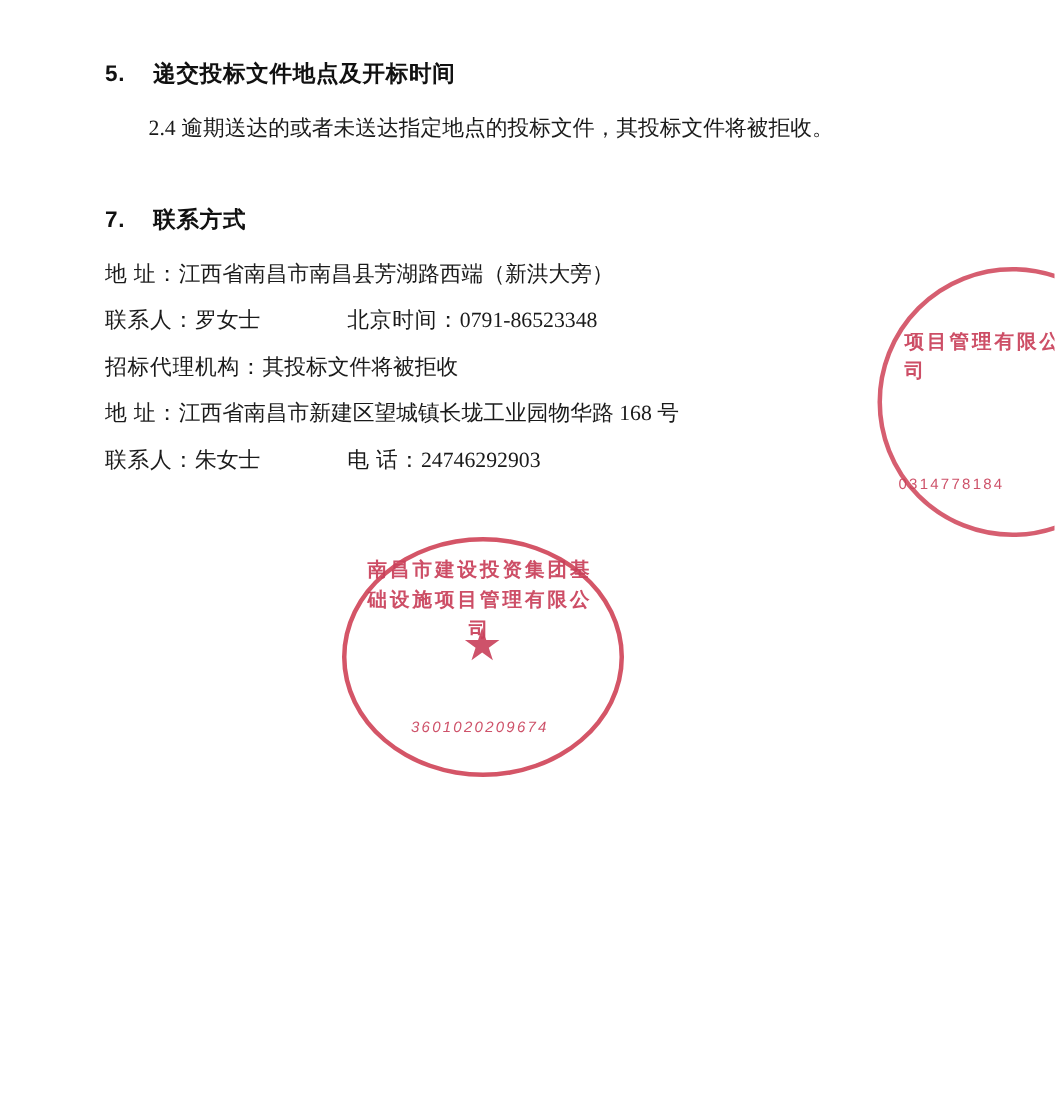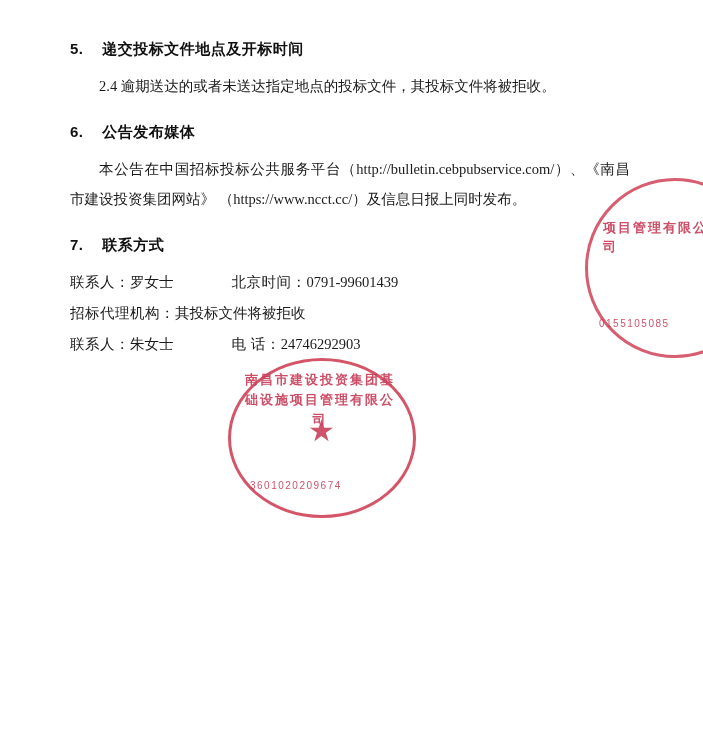--- a/index.html
+++ b/index.html
@@ -126,62 +126,60 @@
       <div class="h-sec">
         <span>5.</span>
         <span class="gap-m"></span><span>递交投标文件地点及开标时间</span>
       </div>
       <div class="spacer-8"></div>
       <p class="para indent">2.4 逾期送达的或者未送达指定地点的投标文件，其投标文件将被拒收。</p>
     </div>
 
     <div class="spacer-14"></div>
 
-    <div class="sec-block">
-      <div class="h-sec">
-        <span>6.</span>
-        <span class="gap-m"></span><span>公告发布媒体</span>
-      </div>
-      <div class="spacer-8"></div>
-      <p class="para indent">本公告在中国招标投标公共服务平台（http://bulletin.cebpubservice.com/）、《南昌市建设投资集团网站》 （https://www.ncct.cc/）及信息日报上同时发布。</p>
-    </div>
 
     <div class="spacer-14"></div>
 
     <div class="sec-block">
       <div class="h-sec">
         <span>7.</span>
         <span class="gap-m"></span><span>联系方式</span>
       </div>
       <div class="spacer-8"></div>
 
 
+      <div class="contact-line">
+        <span class="lbl-sp">地    址：</span><span>江西省南昌市南昌县芳湖路西端（新洪大旁）</span>
+      </div>
 
       <div class="contact-line">
-        <span class="lbl-sp">联系人：</span><span>罗女士</span><span class="gap-l"></span><span class="lbl-sp">北京时间：</span><span>0791-99601439</span>
+        <span class="lbl-sp">联系人：</span><span>罗女士</span><span class="gap-l"></span><span class="lbl-sp">北京时间：</span><span>0791-86523348</span>
       </div>
 
       <div class="contact-line">
         <span class="lbl-sp">招标代理机构：</span><span>其投标文件将被拒收</span>
       </div>
 
+      <div class="contact-line">
+        <span class="lbl-sp">地    址：</span><span>江西省南昌市新建区望城镇长垅工业园物华路 168 号</span>
+      </div>
 
       <div class="contact-line">
         <span class="lbl-sp">联系人：</span><span>朱女士</span><span class="gap-l"></span><span class="lbl-sp">电    话：</span><span>24746292903</span>
       </div>
     </div>
 
   </div>
 
   <div class="seal seal-right">
     <div class="ring"></div>
     <div class="seal-text" style="left:18px; top:40px; width:110px; white-space:normal; font-weight:bold; font-size:13px; line-height:19px; letter-spacing:2px;">项目管理有限公司</div>
-    <div class="seal-num" style="left:14px; top:140px;">0155105085</div>
+    <div class="seal-num" style="left:14px; top:140px;">0314778184</div>
   </div>
 
   <div class="seal seal-left">
     <div class="ring"></div>
     <div class="seal-text" style="left:14px; top:12px; width:156px; white-space:normal; text-align:center; font-weight:bold; font-size:13px; line-height:20px; letter-spacing:2px;">南昌市建设投资集团基础设施项目管理有限公司</div>
     <div class="star" style="left:80px; top:58px;">★</div>
-    <div class="seal-num" style="left:22px; top:122px;">3601020209674</div>
+    <div class="seal-num" style="left:46px; top:122px;font-style:italic;">3601020209674</div>
   </div>
 
 </div>
 
 </body></html>

